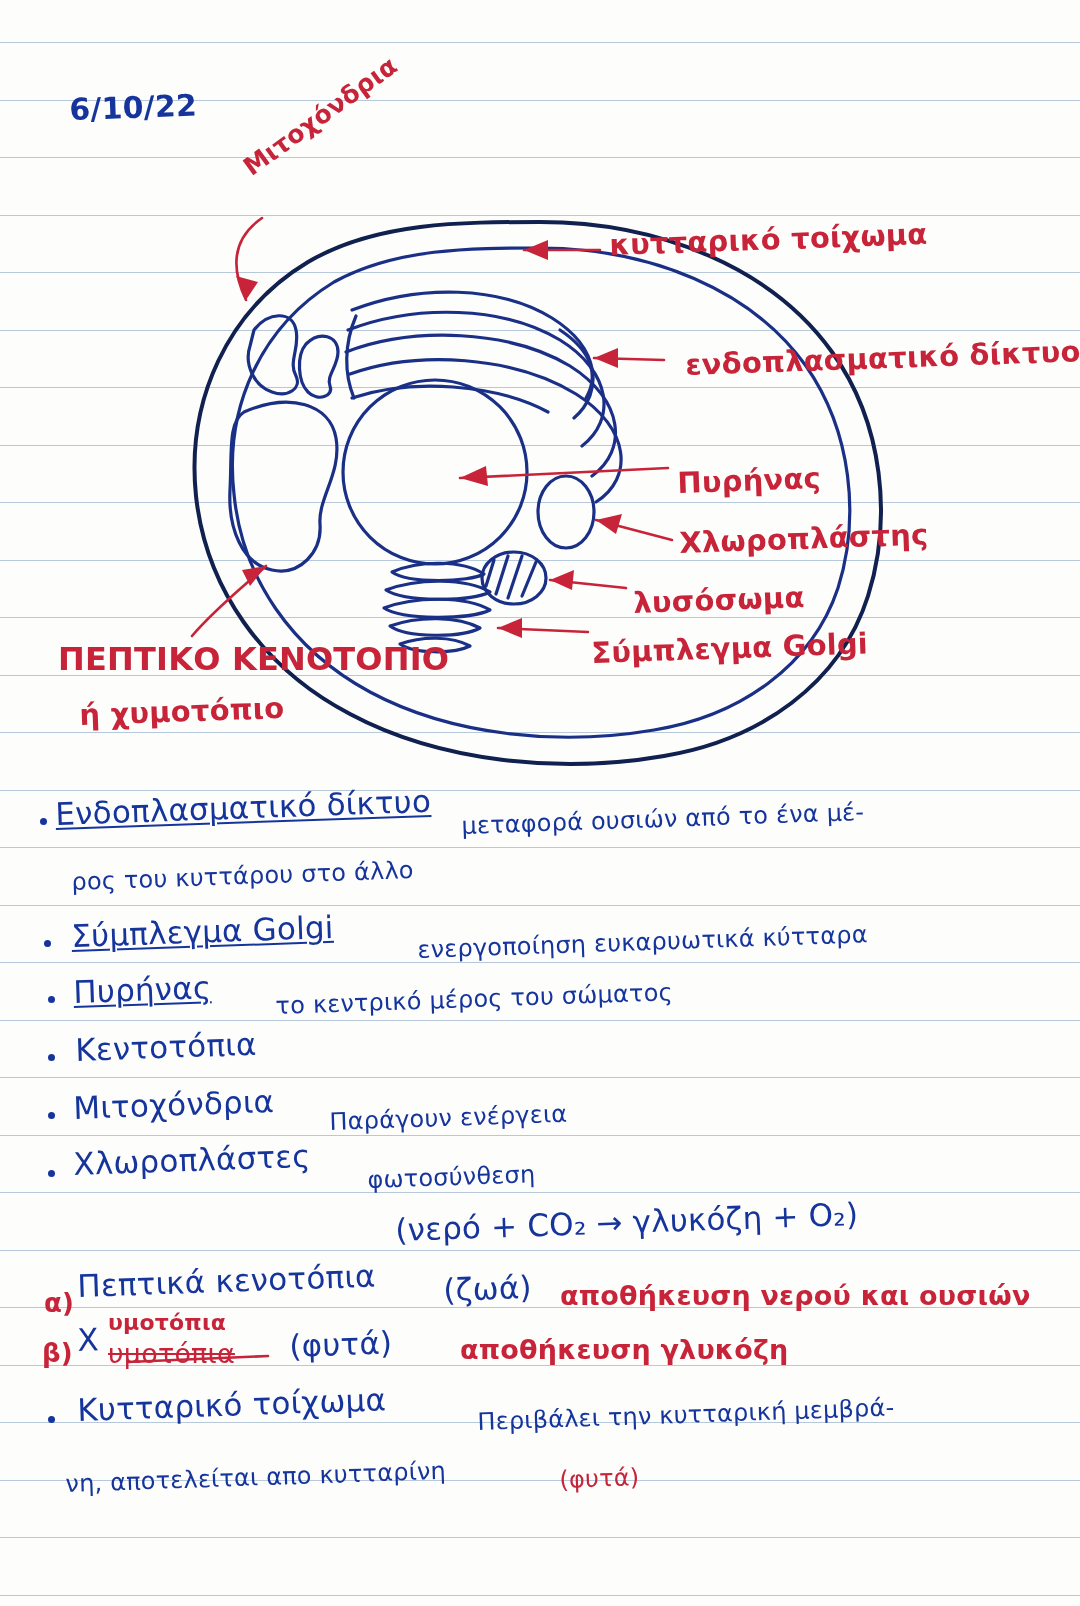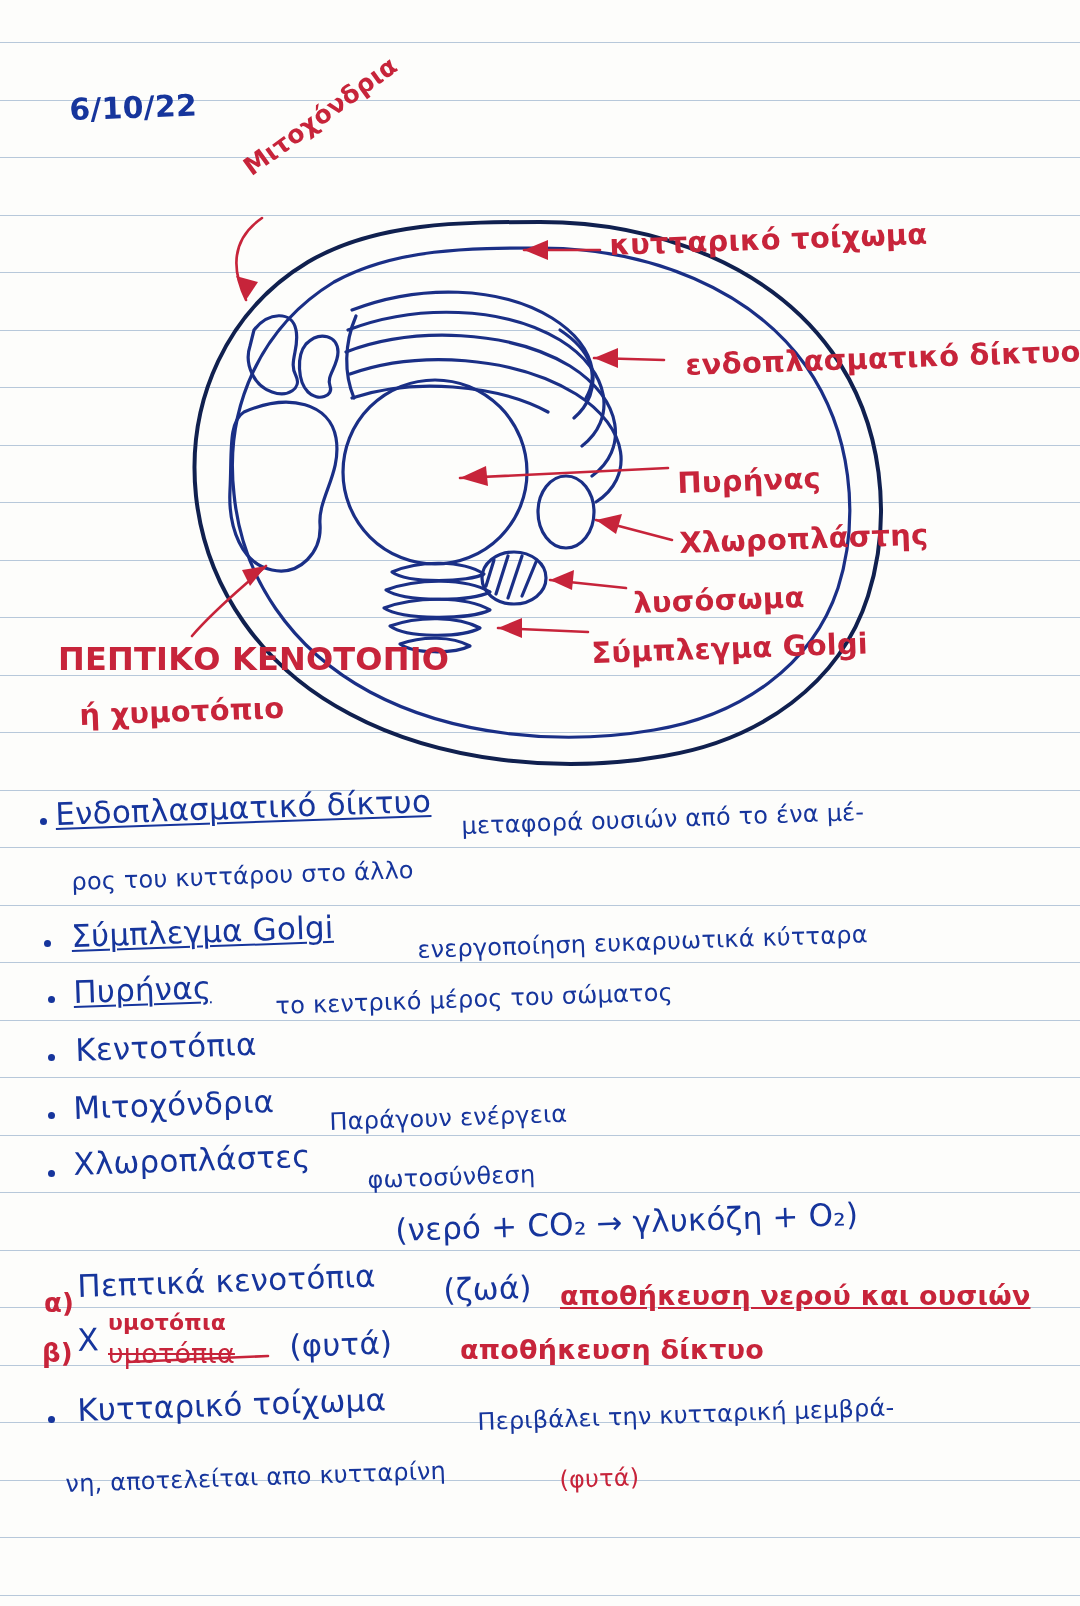--- a/index.html
+++ b/index.html
@@ -241,28 +241,28 @@
 
   <div class="bullet" style="left:48px; top:1170px;"></div>
   <div class="hw note-line slant" style="left:74px; top:1146px;">Χλωροπλάστες</div>
   <div class="hw note-small slant" style="left:368px; top:1166px;">φωτοσύνθεση</div>
 
   <div class="hw note-line slant" style="left:396px; top:1212px;">(νερό + CO₂ → γλυκόζη + Ο₂)</div>
 
   <div class="hw label-red" style="left:44px; top:1288px; font-size:26px;">α)</div>
   <div class="hw note-line slant" style="left:78px; top:1268px;">Πεπτικά κενοτόπια</div>
   <div class="hw note-line slant" style="left:444px; top:1272px;">(ζωά)</div>
-  <div class="hw label-red" style="left:560px; top:1280px; font-size:27px;text-decoration:underline;">αποθήκευση νερού και ουσιών</div>
+  <div class="hw label-red" style="left:560px; top:1280px; font-size:27px;">αποθήκευση νερού και ουσιών</div>
 
   <div class="hw label-red" style="left:42px; top:1338px; font-size:26px;">β)</div>
   <div class="hw note-line slant" style="left:78px; top:1322px;">Χ</div>
   <div class="hw label-red" style="left:108px; top:1310px; font-size:22px;">υμοτόπια</div>
   <div class="hw note-line strike" style="left:108px; top:1338px; font-size:27px; color:#c7243a;">υμοτόπια</div>
   <div class="hw note-line slant" style="left:290px; top:1328px;">(φυτά)</div>
-  <div class="hw label-red" style="left:460px; top:1334px; font-size:27px;">αποθήκευση δίκτυο</div>
+  <div class="hw label-red" style="left:460px; top:1334px; font-size:27px;">αποθήκευση γλυκόζη</div>
 
   <div class="bullet" style="left:48px; top:1416px;"></div>
   <div class="hw note-line slant" style="left:78px; top:1392px;">Κυτταρικό τοίχωμα</div>
   <div class="hw note-small slant" style="left:478px; top:1408px;">Περιβάλει την κυτταρική μεμβρά-</div>
   <div class="hw note-small slant" style="left:66px; top:1470px;">νη, αποτελείται απο κυτταρίνη</div>
   <div class="hw note-small slant" style="left:560px; top:1466px; color:#c7243a;">(φυτά)</div>
 
 </div>
 
 </body></html>

